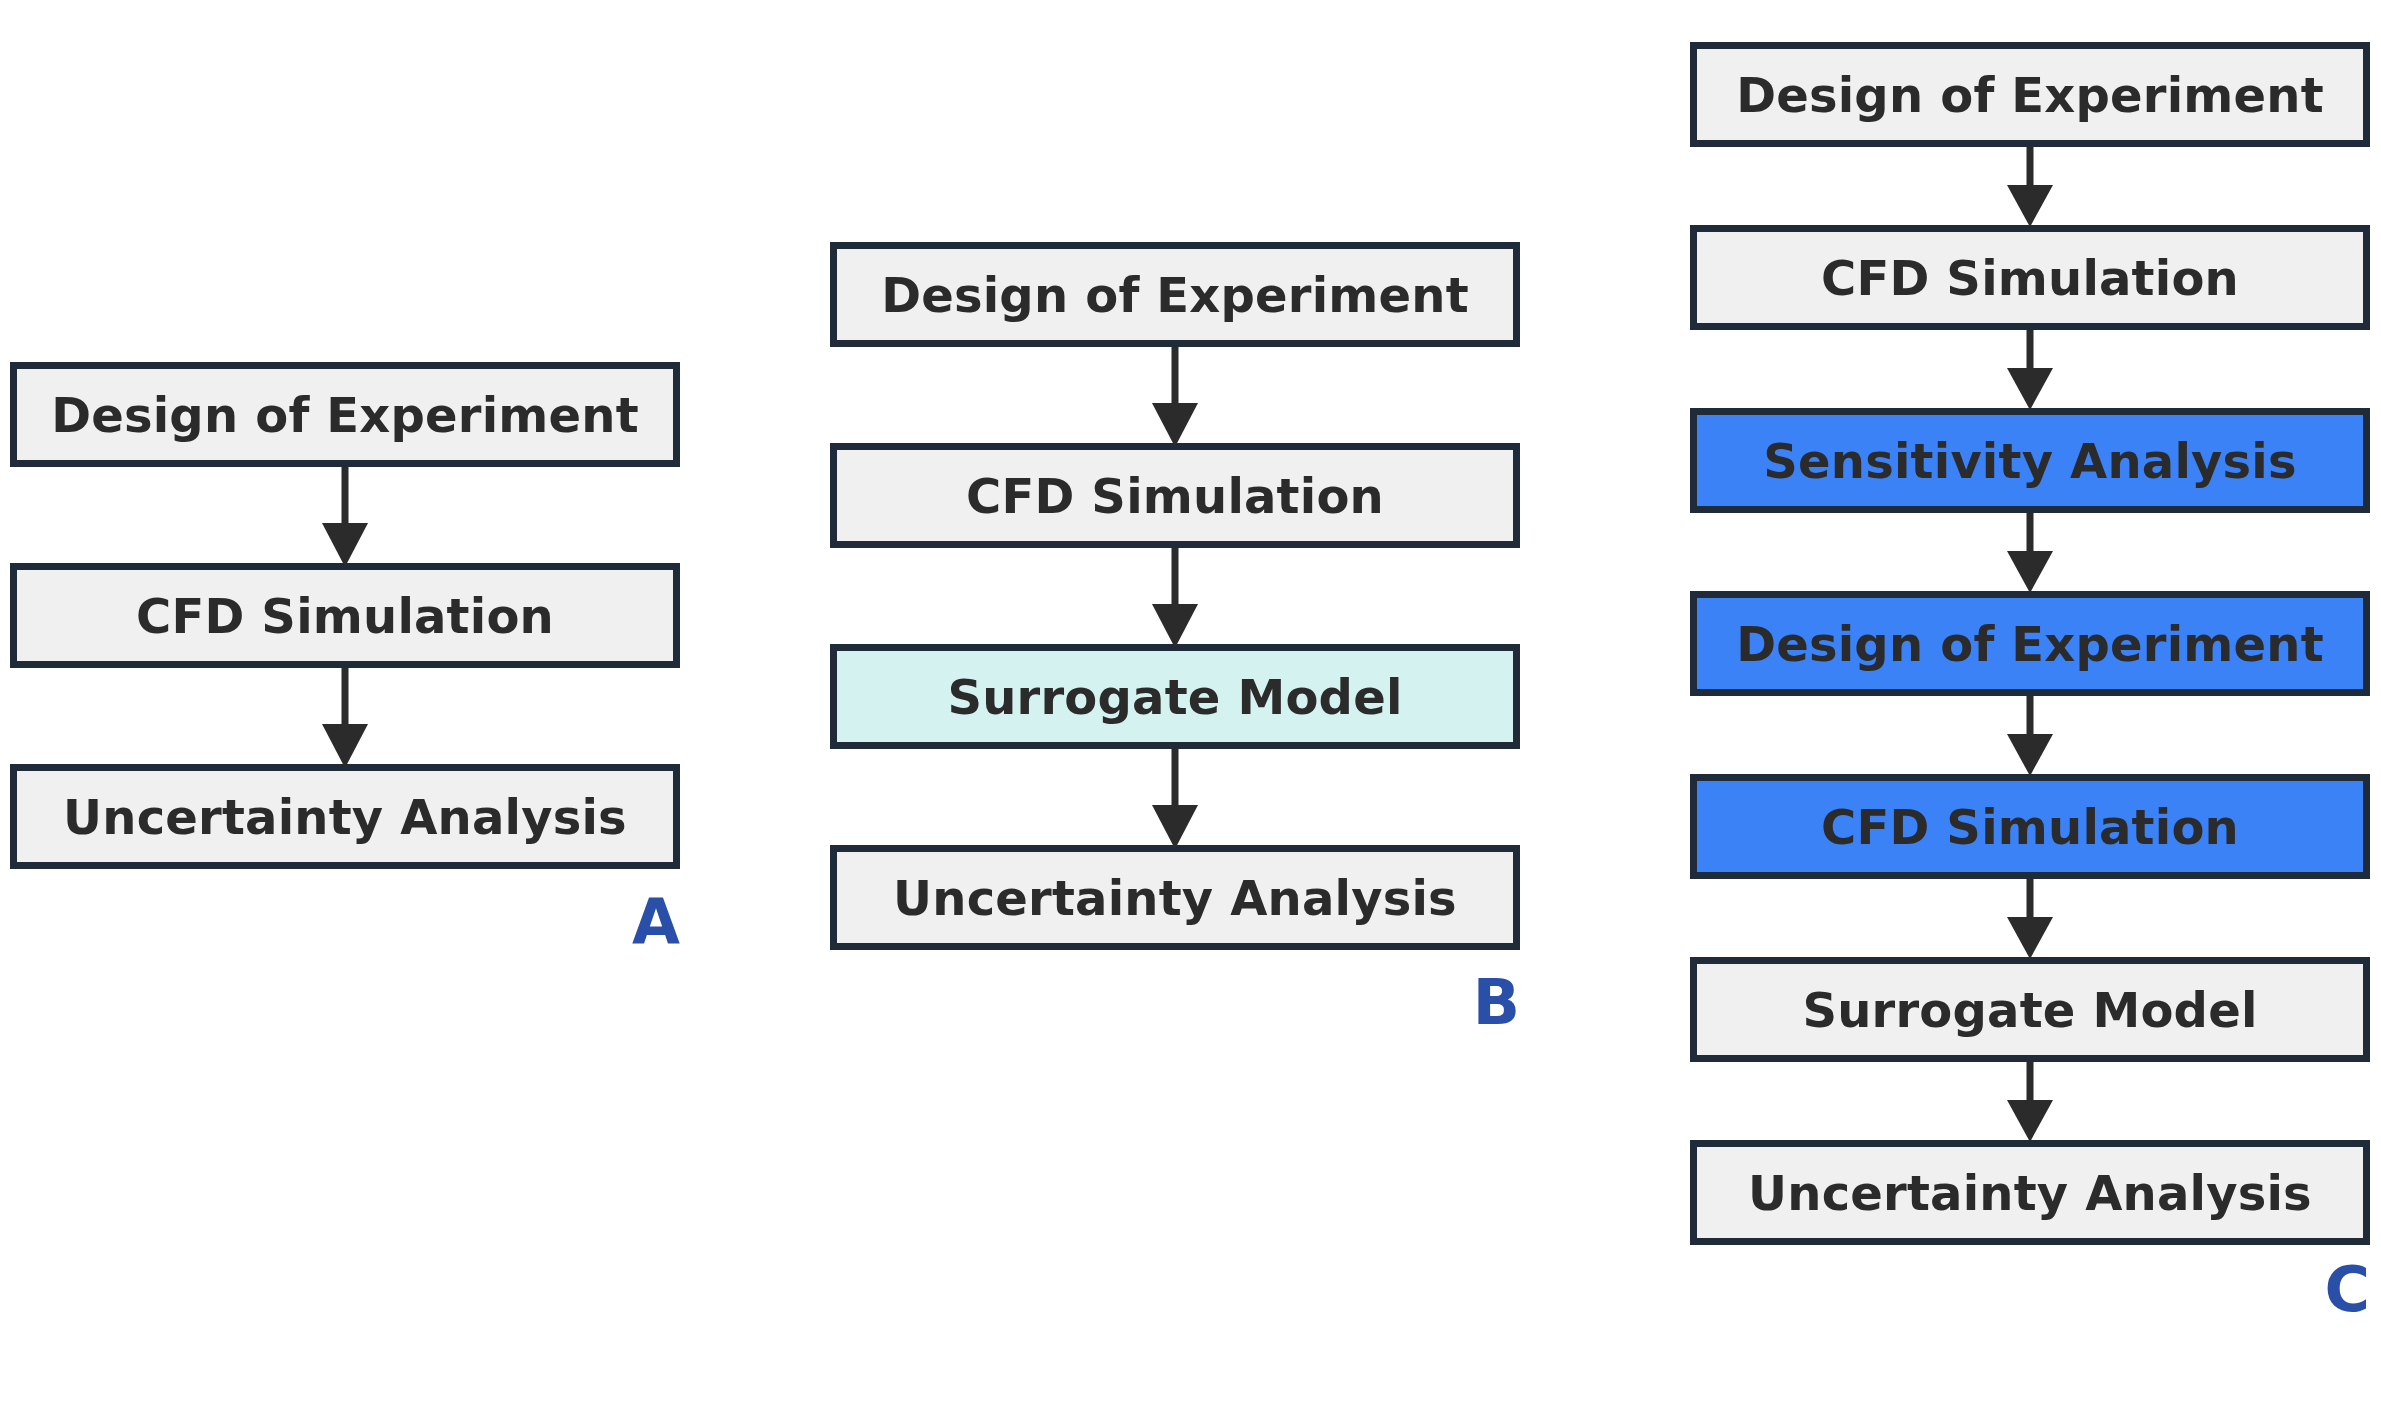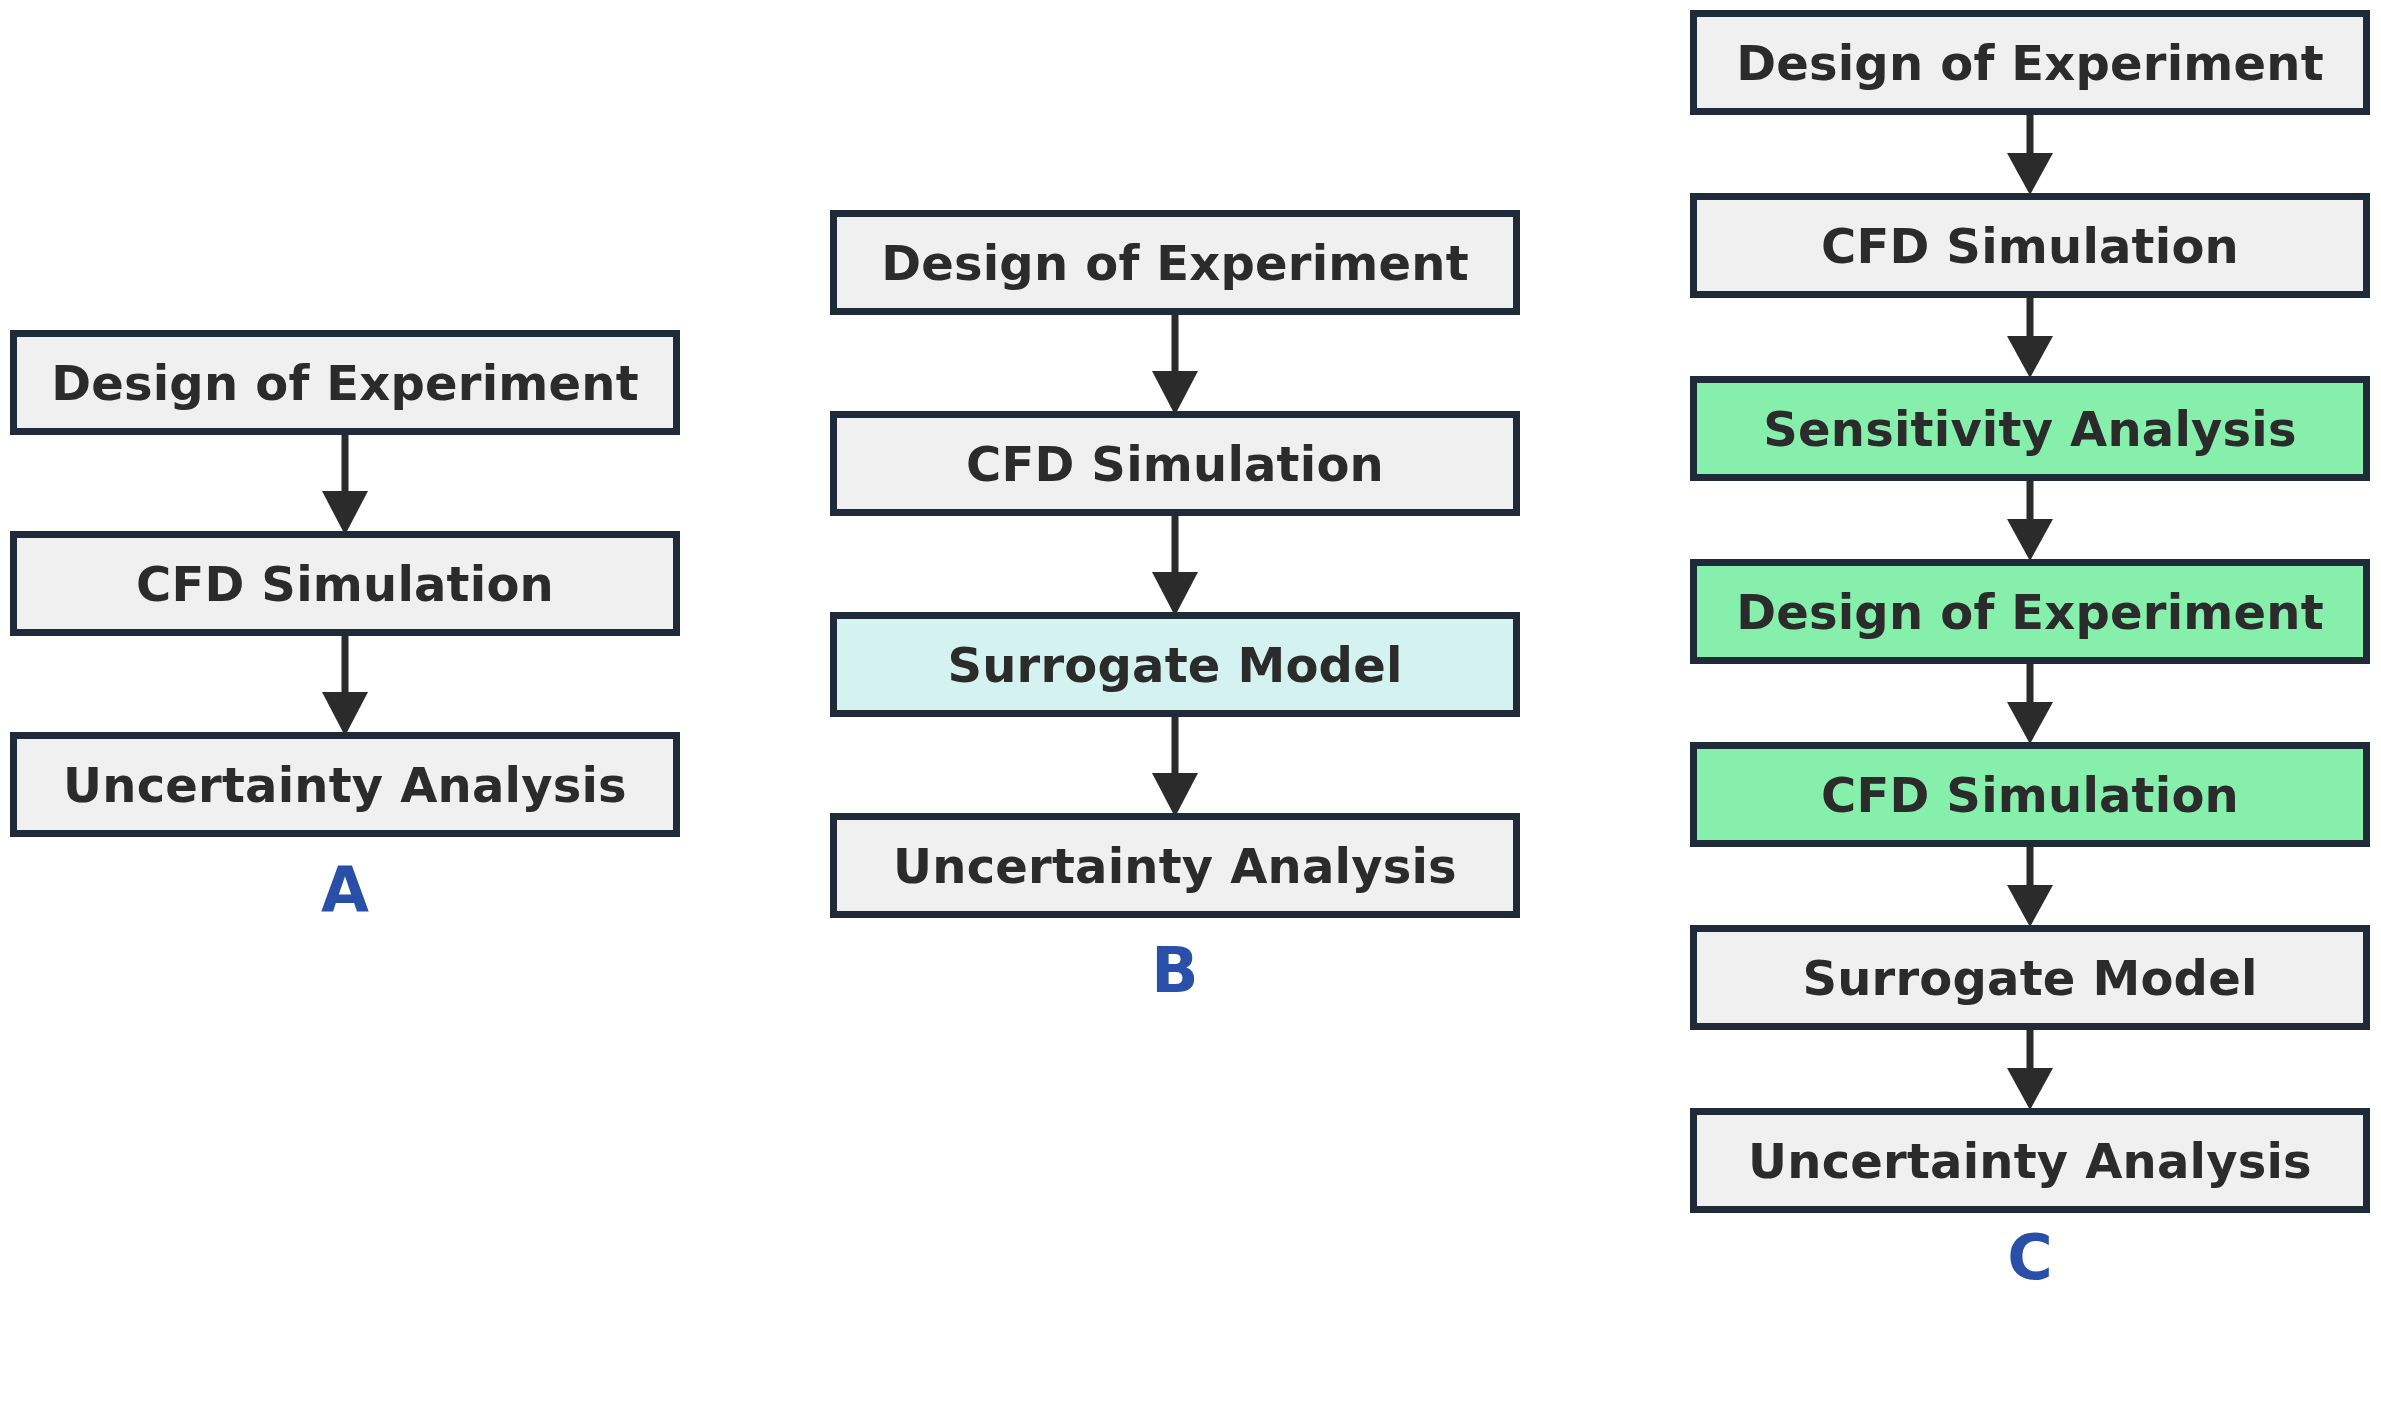--- a/index.html
+++ b/index.html
@@ -18,21 +18,22 @@
   #canvas {
     position: relative;
     width: 2381px;
     height: 1404px;
   }
 
   .panel {
     position: absolute;
     display: flex;
     flex-direction: column;
-    align-items: center;
+    align-items: flex-end;
+    margin-top: 32px;
   }
 
   
   #panel-a { left: 10px;   top: 330px; width: 670px; }
   #panel-b { left: 830px;  top: 210px; width: 690px; }
   #panel-c { left: 1690px; top: 10px;  width: 680px; }
 
   .node {
     box-sizing: border-box;
     width: 100%;
@@ -44,21 +45,21 @@
     justify-content: center;
     font-weight: bold;
     font-size: 48px;
     color: #2b2b2b;
     letter-spacing: 0.2px;
     line-height: 1;
     white-space: nowrap;
   }
 
   .node.fill-teal     { background: #d4f2f0; }
-  .node.fill-lavender { background: #86efac; }
+  .node.fill-lavender { background: #3b82f6; }
 
   
   .connector {
     position: relative;
     width: 100%;
     height: 96px;
     flex: 0 0 auto;
   }
   .connector .shaft {
     position: absolute;

